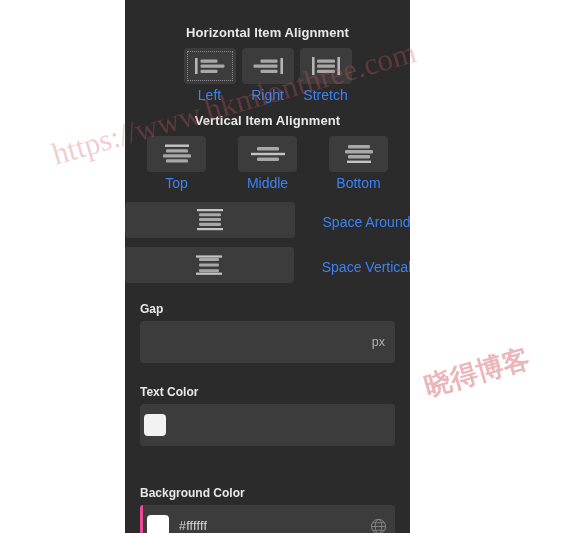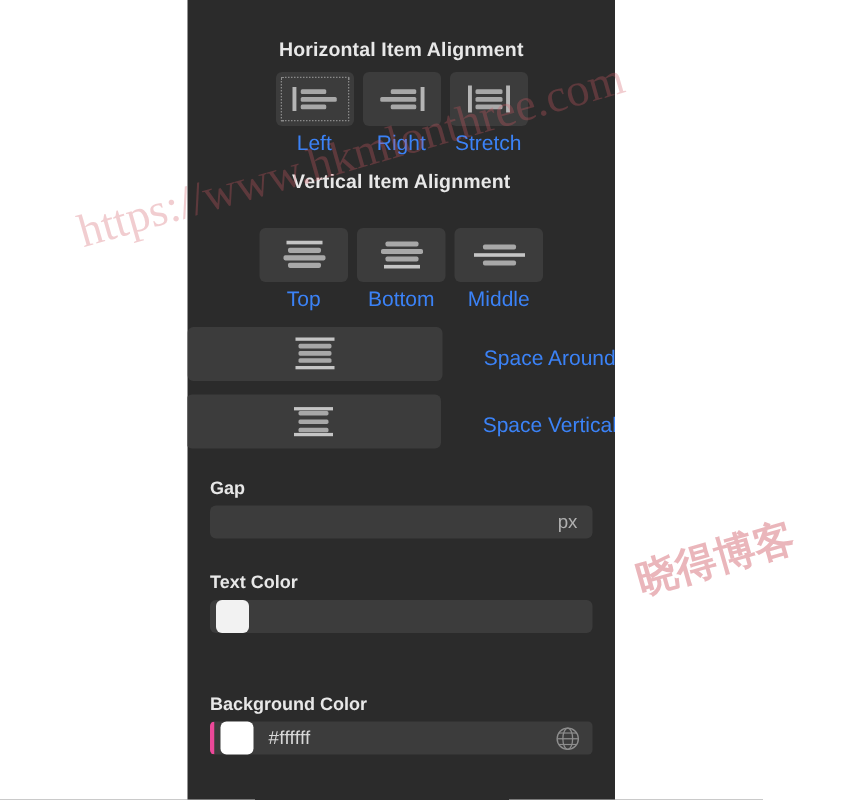--- a/index.html
+++ b/index.html
@@ -81,21 +81,21 @@
   .field-block { padding: 0 15px; }
   .field-label {
     color: #e8e8e8;
     font-size: 12px;
     font-weight: 700;
     margin-bottom: 5px;
   }
   .input-shell {
     background: #3c3c3c;
     border-radius: 4px;
-    height: 22px;
+    height: 42px;
     display: flex;
     align-items: center;
     box-sizing: border-box;
     position: relative;
   }
   .input-shell.focused {
     border-left: 3px solid #ec4899;
     border-radius: 3px;
   }
   .suffix {
@@ -198,55 +198,55 @@
       </div>
       <div class="btn-label">Stretch</div>
     </div>
 
   </div>
 
   <div style="margin-top:10px;">
     <div class="section-title">Vertical Item Alignment</div>
   </div>
 
-  <div class="btn-row vrow" style="margin-top:24px;">
+  <div class="btn-row vrow" style="margin-top:8px;gap:26px;">
 
     <div class="btn-cell">
       <div class="align-btn">
         <svg width="42" height="24" viewBox="0 0 42 24">
           <rect x="9" y="2.5" width="24" height="2.4" fill="#c5c5c5"></rect>
           <rect x="10" y="7.2" width="22" height="3.4" rx="1.2" fill="#a8a8a8"></rect>
           <rect x="7" y="12.2" width="28" height="3.4" rx="1.2" fill="#a8a8a8"></rect>
           <rect x="10" y="17.2" width="22" height="3.4" rx="1.2" fill="#a8a8a8"></rect>
         </svg>
       </div>
       <div class="btn-label">Top</div>
     </div>
 
     <div class="btn-cell">
       <div class="align-btn">
         <svg width="42" height="24" viewBox="0 0 42 24">
+          <rect x="4" y="10.8" width="34" height="2.4" fill="#c5c5c5"></rect>
+          <rect x="10" y="5.0" width="22" height="3.4" rx="1.2" fill="#a8a8a8"></rect>
+          <rect x="10" y="15.6" width="22" height="3.4" rx="1.2" fill="#a8a8a8"></rect>
+        </svg>
+      </div>
+      <div class="btn-label">Middle</div>
+    </div>
+
+    <div class="btn-cell">
+      <div class="align-btn">
+        <svg width="42" height="24" viewBox="0 0 42 24">
           <rect x="10" y="3.0" width="22" height="3.4" rx="1.2" fill="#a8a8a8"></rect>
           <rect x="7" y="8.0" width="28" height="3.4" rx="1.2" fill="#a8a8a8"></rect>
           <rect x="10" y="13.0" width="22" height="3.4" rx="1.2" fill="#a8a8a8"></rect>
           <rect x="9" y="18.6" width="24" height="2.4" fill="#c5c5c5"></rect>
         </svg>
       </div>
       <div class="btn-label">Bottom</div>
-    </div>
-
-    <div class="btn-cell">
-      <div class="align-btn">
-        <svg width="42" height="24" viewBox="0 0 42 24">
-          <rect x="4" y="10.8" width="34" height="2.4" fill="#c5c5c5"></rect>
-          <rect x="10" y="5.0" width="22" height="3.4" rx="1.2" fill="#a8a8a8"></rect>
-          <rect x="10" y="15.6" width="22" height="3.4" rx="1.2" fill="#a8a8a8"></rect>
-        </svg>
-      </div>
-      <div class="btn-label">Middle</div>
     </div>
 
   </div>
 
   <div class="btn-row" style="margin-top:11px;">
     <div class="wide-cell">
       <div class="align-btn wide-btn">
         <svg width="42" height="26" viewBox="0 0 42 26">
           <rect x="8" y="2.0" width="26" height="2.2" fill="#c5c5c5"></rect>
           <rect x="10" y="6.2" width="22" height="3.1" rx="1.1" fill="#a8a8a8"></rect>

